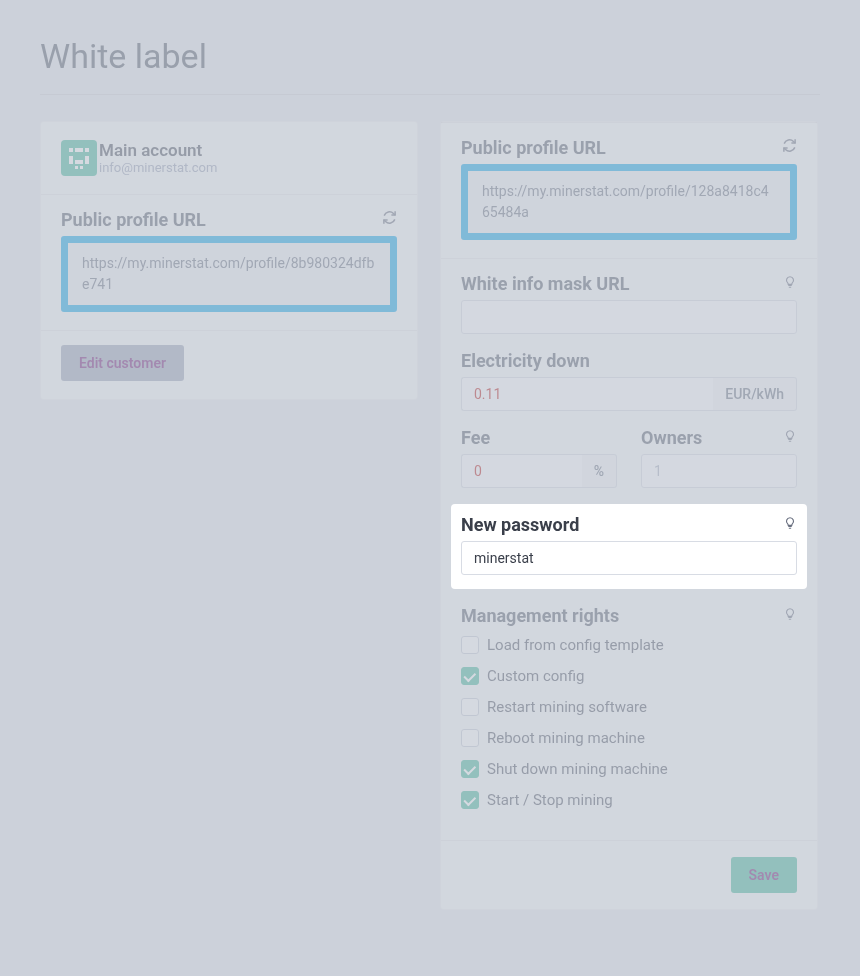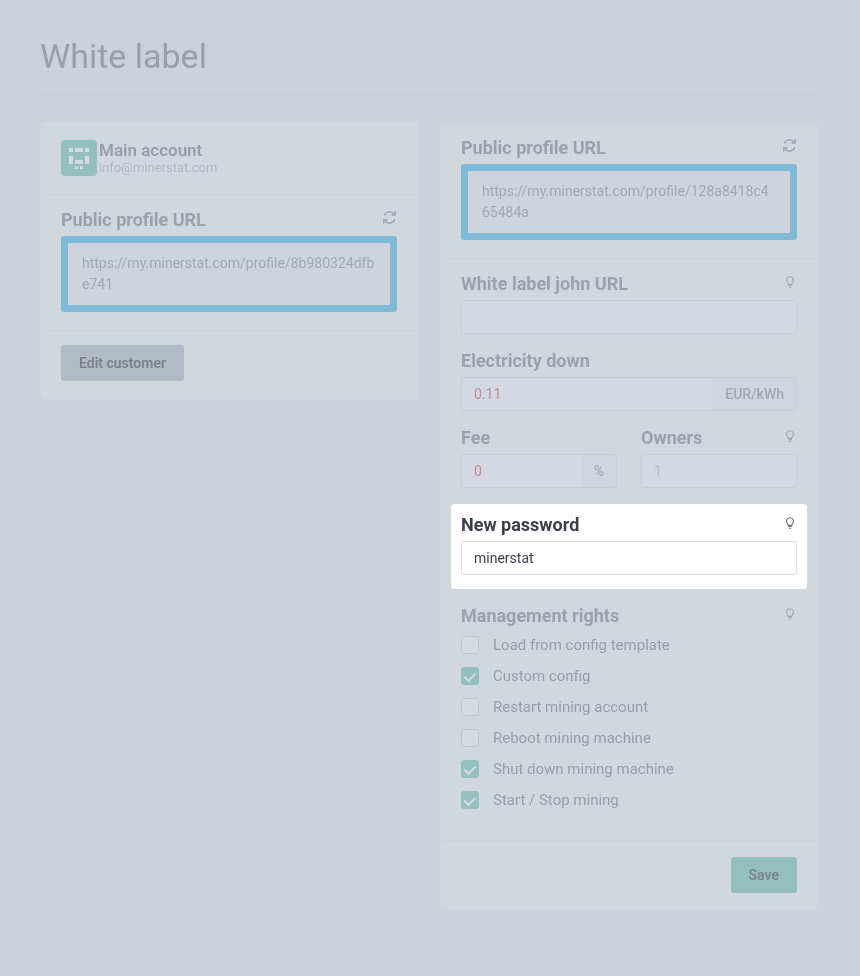--- a/index.html
+++ b/index.html
@@ -20,26 +20,26 @@
   .label{font-size:18px;font-weight:700;color:#585f6d;}
   .icon-btn{color:#6a7080;cursor:pointer;}
   .readbox{background:#eef0f4;border:7px solid #0ea5e9;border-radius:3px;padding:10px 14px;font-size:14px;color:#6a7282;word-break:break-all;line-height:1.5;}
   input.txt{width:100%;background:#fcfdfe;border:1px solid #d7dbe3;border-radius:3px;padding:8px 12px;font-size:14px;color:#b91c1c;outline:none;}
   input.txt::placeholder{color:#a8b0bf;}
   .input-suffix{display:flex;align-items:center;}
   .input-suffix input{border-top-right-radius:0;border-bottom-right-radius:0;border-right:none;flex:1;}
   .suffix{background:#f3f4f7;border:1px solid #d7dbe3;border-left:none;border-radius:0 3px 3px 0;padding:8px 12px;font-size:14px;color:#6a7282;font-weight:500;}
   .row2{display:flex;gap:24px;}
   .row2>div{flex:1;}
-  .btn{display:inline-block;padding:10px 18px;border:none;border-radius:3px;font-size:14px;font-weight:600;cursor:pointer;color:#000000;}
+  .btn{display:inline-block;padding:10px 18px;border:none;border-radius:3px;font-size:14px;font-weight:600;cursor:pointer;color:#701a75;}
   .btn-muted{background:#9ba3b7;}
   .btn-primary{background:#42b79a;}
   .footer{border-top:1px solid rgba(0,0,0,0.06);padding:16px 20px;display:flex;justify-content:flex-end;}
   .checklist{list-style:none;margin-top:10px;}
-  .checklist li{display:flex;align-items:center;gap:14px;margin-bottom:13px;}
+  .checklist li{display:flex;align-items:center;gap:8px;margin-bottom:13px;}
   .cb{width:18px;height:18px;border:1.5px solid #c7ccd6;border-radius:3px;display:flex;align-items:center;justify-content:center;background:#fff;flex-shrink:0;}
   .cb.checked{background:#42b79a;border-color:#42b79a;}
   .cb.checked::after{content:"";width:9px;height:5px;border-left:2px solid #fff;border-bottom:2px solid #fff;transform:rotate(-45deg) translate(0,-1px);}
   .cb-label{font-size:15px;color:#4e5563;}
   
   .highlight{position:relative;z-index:10;background:#ffffff;border-radius:4px;margin:0 -10px;padding:10px 10px 14px;}
   .highlight .label{color:#3a3f4a;}
   .highlight input.txt{background:#fff;border-color:#d8dce4;color:#3a3f4a;}
   .bulb{width:14px;height:14px;}
 </style>
@@ -101,21 +101,21 @@
                 <path d="M21 2v6h-6M3 22v-6h6"></path>
                 <path d="M3.51 9a9 9 0 0114.85-3.36L21 8M20.49 15a9 9 0 01-14.85 3.36L3 16"></path>
               </svg>
           </span>
         </div>
         <div class="readbox">https://my.minerstat.com/profile/128a8418c465484a</div>
       </div>
 
       <div class="section">
         <div class="label-row">
-          <span class="label">White label john URL</span>
+          <span class="label">White info mask URL</span>
           <span class="icon-btn">
             <svg class="bulb" viewBox="0 0 24 24" fill="none" stroke="currentColor" stroke-width="2">
                 <path d="M9 18h6M10 21h4M12 3a6 6 0 00-4 10.5c.7.8 1 1.5 1 2.5h6c0-1 .3-1.7 1-2.5A6 6 0 0012 3z"></path>
               </svg>
           </span>
         </div>
         <input class="txt" type="text" value="" style="">
 
         <div class="label-row" style="margin-top:16px;">
           <span class="label">Electricity down</span>
@@ -173,21 +173,21 @@
             <li>
               <span class="cb"></span>
               <span class="cb-label">Load from config template</span>
             </li>
             <li>
               <span class="cb checked"></span>
               <span class="cb-label">Custom config</span>
             </li>
             <li>
               <span class="cb"></span>
-              <span class="cb-label">Restart mining account</span>
+              <span class="cb-label">Restart mining software</span>
             </li>
             <li>
               <span class="cb"></span>
               <span class="cb-label">Reboot mining machine</span>
             </li>
             <li>
               <span class="cb checked"></span>
               <span class="cb-label">Shut down mining machine</span>
             </li>
             <li>

